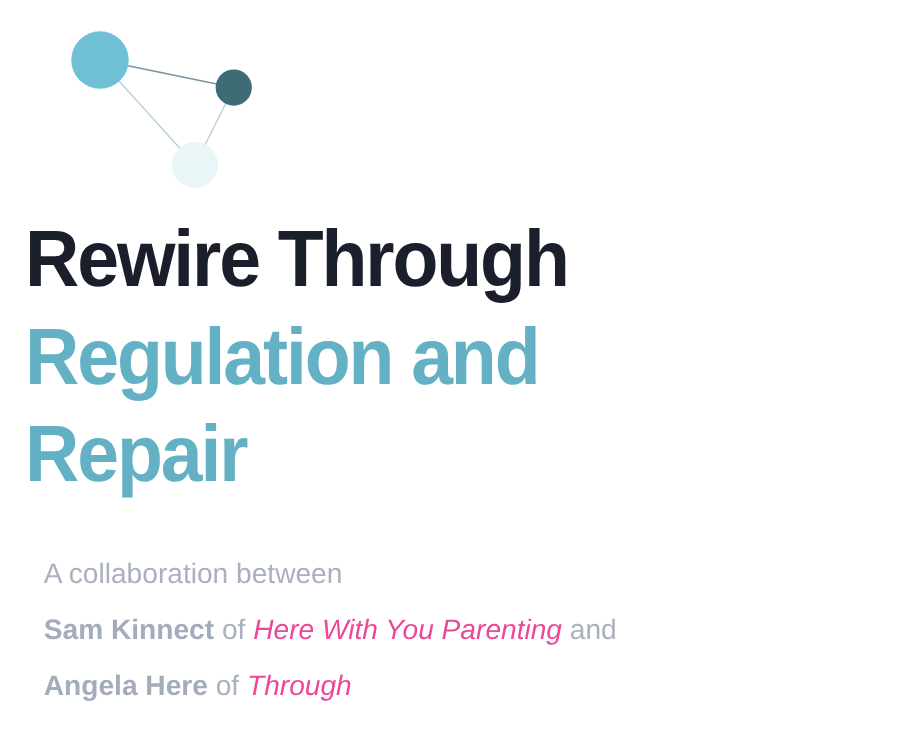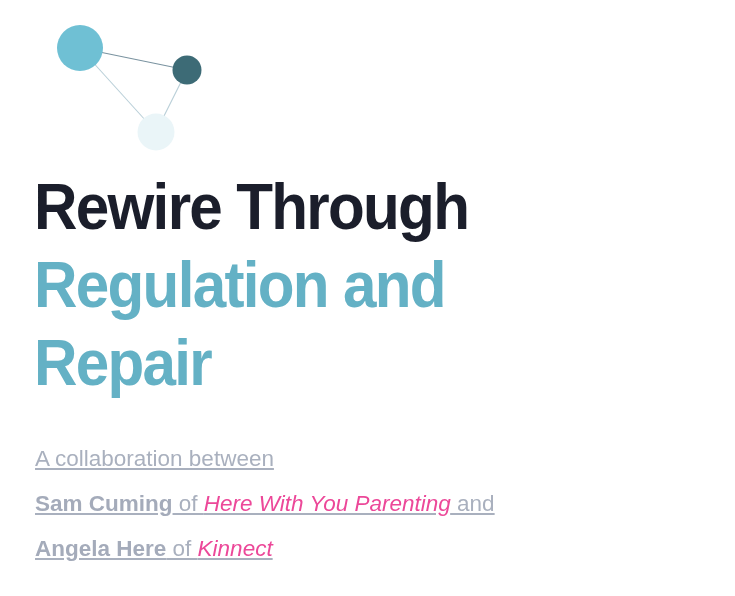--- a/index.html
+++ b/index.html
@@ -34,21 +34,21 @@
   .logo-mark svg {
     display: block;
     width: 200px;
     height: 152px;
     overflow: visible;
   }
 
   
   .headline {
     position: absolute;
-    left: 34px;
+    left: 20px;
     top: 168px;
     width: 660px;
   }
   .headline-line {
     display: block;
     font-family: "Liberation Sans", sans-serif;
     font-weight: 700;
     font-size: 64px;
     line-height: 78px;
     letter-spacing: -1.8px;
@@ -64,21 +64,20 @@
     position: absolute;
     left: 35px;
     top: 436px;
     width: 680px;
     color: #a9b0be;
     font-family: "Liberation Sans", sans-serif;
     font-size: 22.5px;
     line-height: 45px;
     font-weight: 400;
     white-space: nowrap;
-    text-decoration: underline;
   }
   .subtitle-line { display: block; }
   .sub-name {
     font-weight: 700;
     color: #a4abba;
   }
   .sub-org {
     font-style: italic;
     color: #ec4899;
   }
@@ -103,21 +102,21 @@
   <div class="headline">
     <span class="headline-line dark">Rewire Through</span>
     <span class="headline-line accent">Regulation and</span>
     <span class="headline-line accent">Repair</span>
   </div>
 
   <div class="subtitle">
     <span class="subtitle-line">A collaboration between</span>
 
     <span class="subtitle-line">
-      <span class="sub-name">Sam Cuming</span><span class="sub-plain"> of </span><span class="sub-org">Here With You Parenting</span><span class="sub-plain"> and</span>
+      <span class="sub-name">Sam Kinnect</span><span class="sub-plain"> of </span><span class="sub-org">Here With You Parenting</span><span class="sub-plain"> and</span>
     </span>
 
     <span class="subtitle-line">
-      <span class="sub-name">Angela Here</span><span class="sub-plain"> of </span><span class="sub-org">Kinnect</span><span class="sub-plain"></span>
+      <span class="sub-name">Angela Here</span><span class="sub-plain"> of </span><span class="sub-org">Through</span><span class="sub-plain"></span>
     </span>
   </div>
 
 </div>
 
 </body></html>

